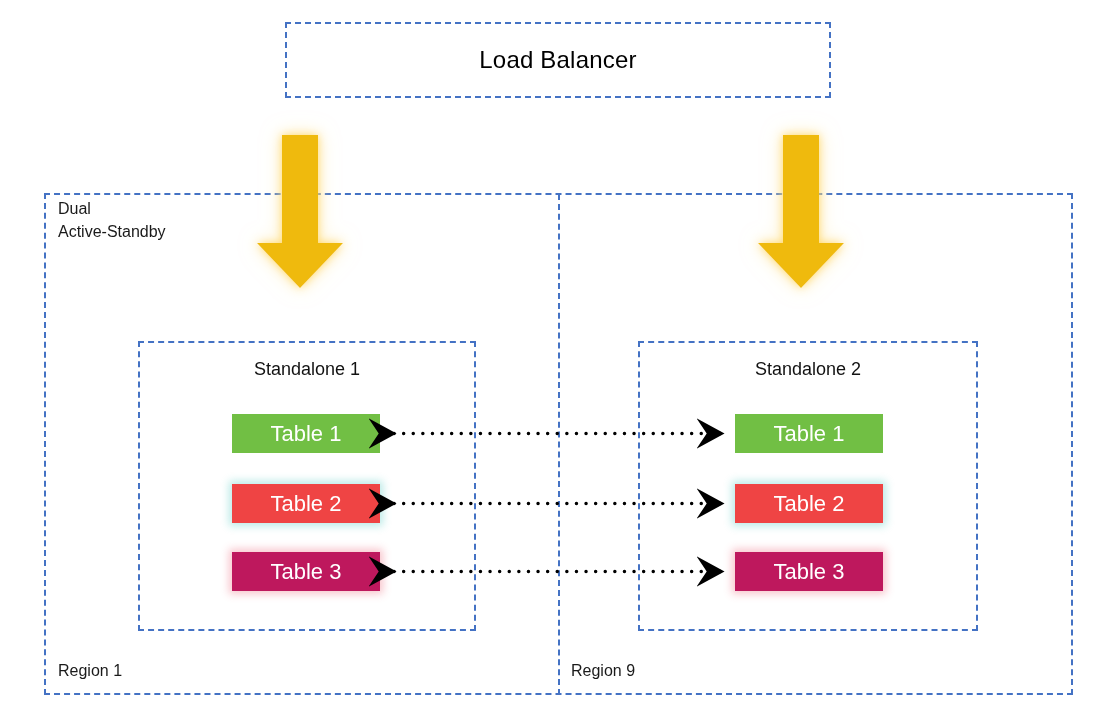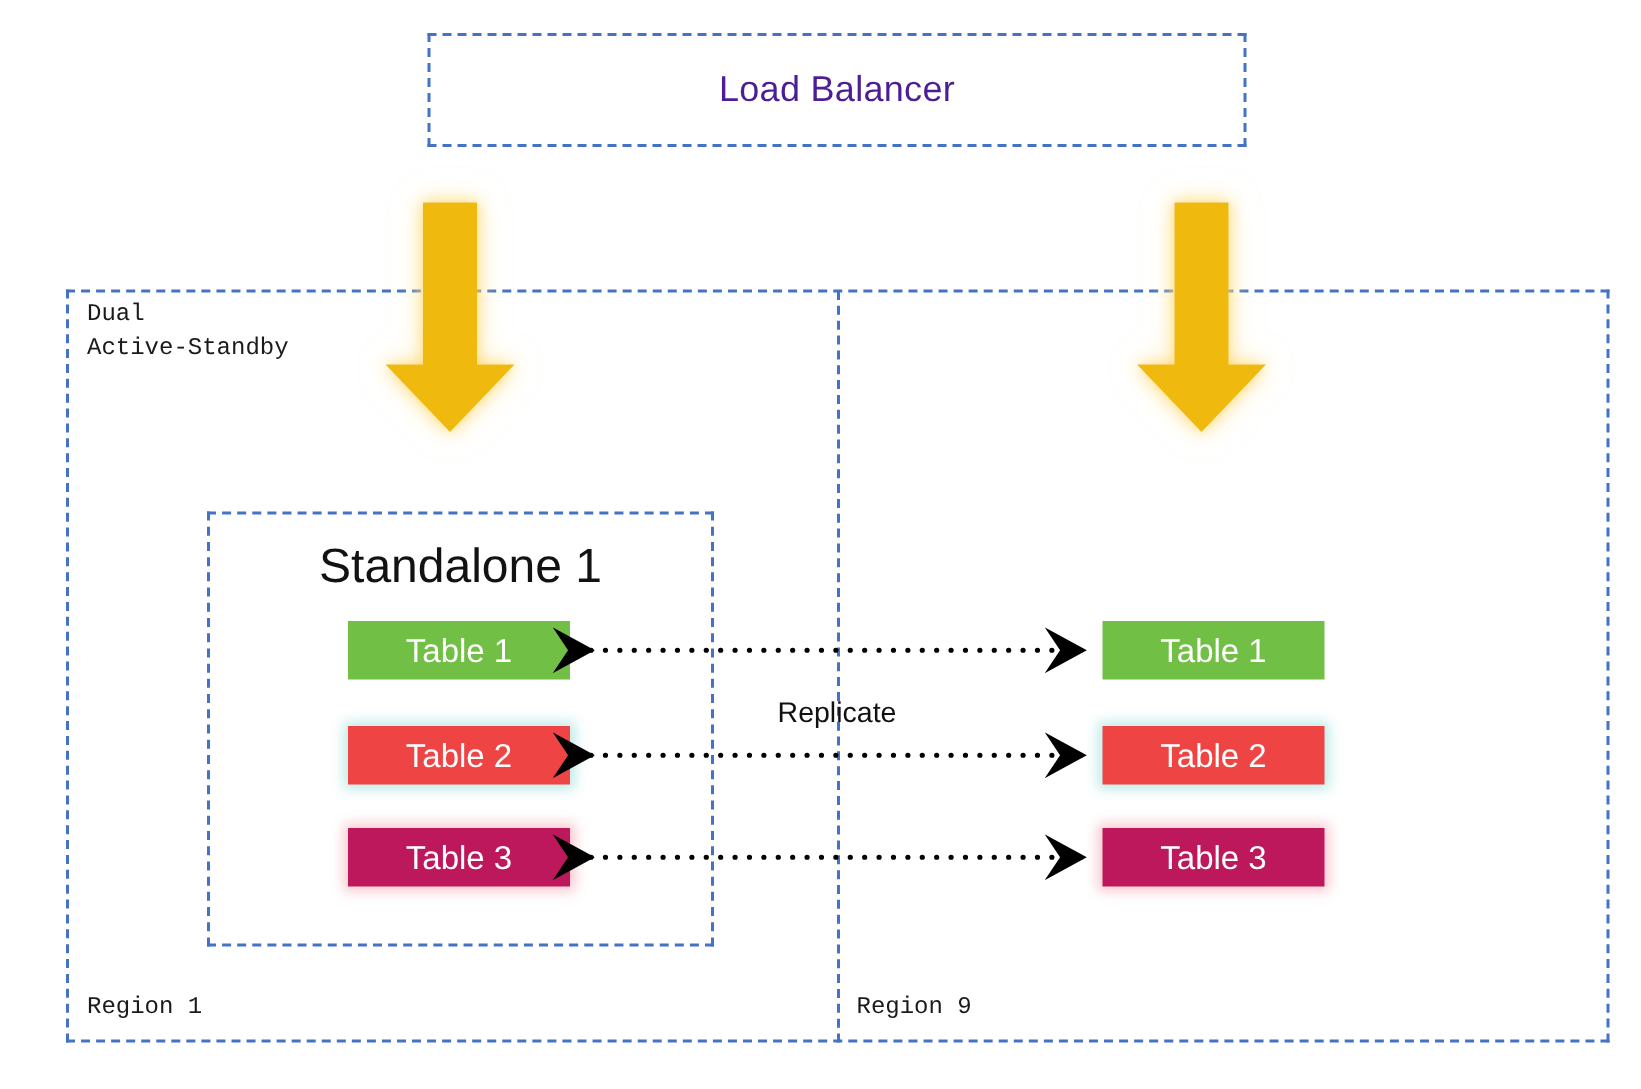--- a/index.html
+++ b/index.html
@@ -35,21 +35,21 @@
     height: 76px;
   }
   #load-balancer .lb-label {
     position: absolute;
     left: 0;
     right: 0;
     top: 50%;
     transform: translateY(-50%);
     text-align: center;
     font-size: 24px;
-    color: #4c1d95;
+    color: #000000;
     letter-spacing: 0.2px;
   }
 
   
   #dual-region {
     left: 44px;
     top: 193px;
     width: 1029px;
     height: 502px;
   }
@@ -63,21 +63,20 @@
     height: 501px;
     border-left: 2px dashed #4472C4;
   }
 
   .corner-label {
     position: absolute;
     font-size: 16px;
     color: #1a1a1a;
     line-height: 1.42;
     white-space: pre-line;
-    font-family: Liberation Mono, monospace;
   }
   #dual-label {
     left: 58px;
     top: 198px;
   }
   #region1-label {
     left: 58px;
     top: 660px;
   }
   #region2-label {
@@ -102,21 +101,21 @@
     top: 341px;
     width: 340px;
     height: 290px;
   }
   .standalone-title {
     position: absolute;
     left: 0;
     right: 0;
     top: 16px;
     text-align: center;
-    font-size: 32px;
+    font-size: 18px;
     color: #121212;
   }
 
   
   .table-chip {
     position: absolute;
     width: 148px;
     height: 39px;
     line-height: 39px;
     text-align: center;
@@ -178,32 +177,32 @@
 Active-Standby</div>
 
   <div class="corner-label" id="region1-label">Region 1</div>
 
   <div class="corner-label" id="region2-label">Region 9</div>
 
   <div class="standalone-box" id="standalone-1">
     <div class="standalone-title">Standalone 1</div>
   </div>
 
+  <div class="standalone-box" id="standalone-2">
+    <div class="standalone-title">Standalone 2</div>
+  </div>
 
   <div class="table-chip chip-green" id="l-table-1">Table 1</div>
   <div class="table-chip chip-teal" id="l-table-2">Table 2</div>
   <div class="table-chip chip-pink" id="l-table-3">Table 3</div>
 
   <div class="table-chip chip-green" id="r-table-1">Table 1</div>
   <div class="table-chip chip-teal" id="r-table-2">Table 2</div>
   <div class="table-chip chip-pink" id="r-table-3">Table 3</div>
 
-  <div id="replicate-label">
-    <span>Replicate</span>
-  </div>
 
   <svg id="overlay" viewBox="0 0 1094 726" xmlns="http://www.w3.org/2000/svg">
     <defs>
       <filter id="yellowGlow" x="-60%" y="-40%" width="220%" height="180%">
         <feDropShadow dx="0" dy="0" stdDeviation="5" flood-color="#FFD34D" flood-opacity="0.85"></feDropShadow>
         <feDropShadow dx="0" dy="0" stdDeviation="9" flood-color="#FFE9A8" flood-opacity="0.6"></feDropShadow>
       </filter>
       <marker id="dotArrowR" viewBox="0 0 12 12" refX="10" refY="6" markerWidth="9" markerHeight="9" orient="auto-start-reverse">
         <path d="M0,0 L11,6 L0,12 L4,6 Z" fill="#000000"></path>
       </marker>

